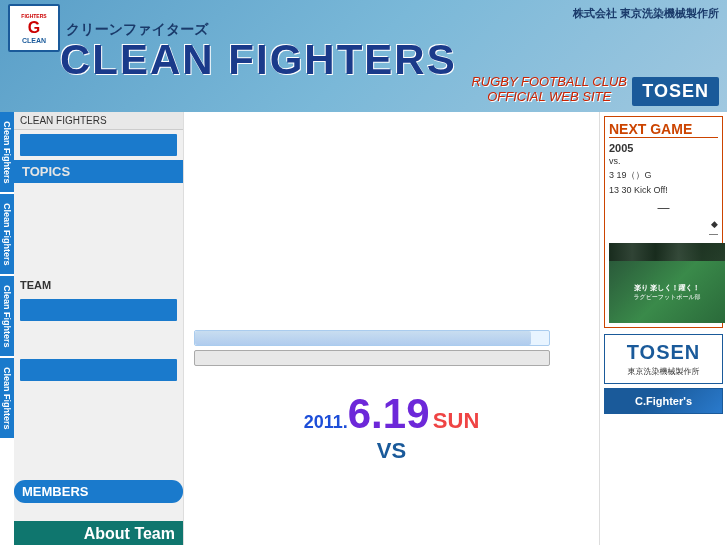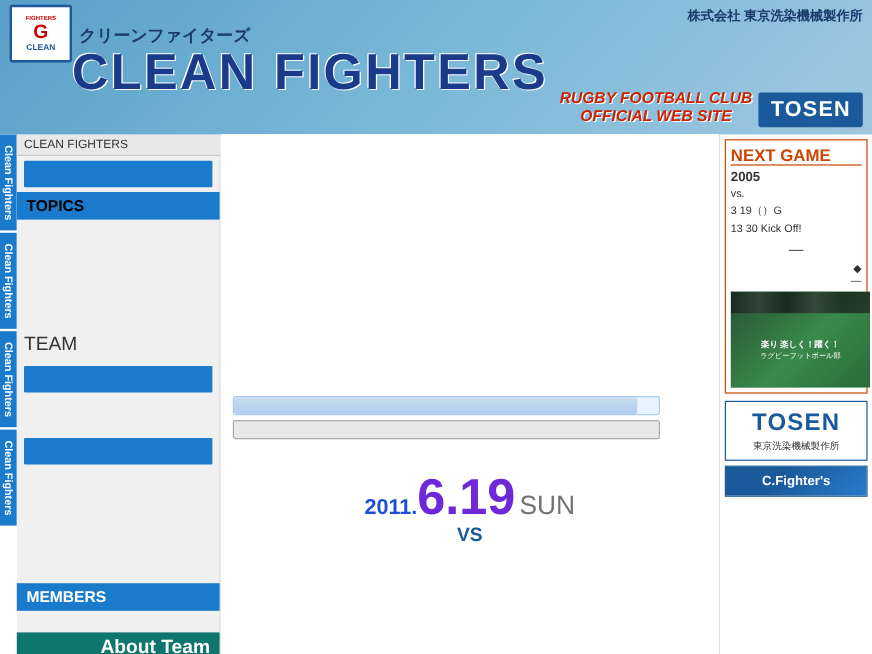--- a/index.html
+++ b/index.html
@@ -47,21 +47,21 @@
       font-size: 42px; font-weight: 900; color: #1a3a8a;
       font-family: 'Arial Black', Arial, sans-serif;
       letter-spacing: 2px;
       text-shadow: 1px 1px 0 #fff, -1px -1px 0 #fff;
     }
     .subtitle-area {
       position: absolute; bottom: 8px; right: 100px;
       text-align: center;
     }
     .subtitle-line1, .subtitle-line2 {
-      font-size: 13px; font-weight: 700; color: #cc2200;
+      font-size: 13px; font-weight: 400; color: #cc2200;
       font-style: italic;
       text-shadow: 1px 1px 0 #fff;
     }
     .tosen-logo-header {
       position: absolute; bottom: 6px; right: 8px;
       background: #1a5a9a; color: #fff;
       font-size: 18px; font-weight: 900;
       padding: 4px 10px;
       border-radius: 2px;
       letter-spacing: 1px;
@@ -105,37 +105,38 @@
       color: #333;
     }
     .nav-blue-bar {
       background: #1a7acc;
       height: 22px;
       margin: 4px 6px;
       border-radius: 1px;
     }
     .nav-section-title {
       background: #1a7acc;
-      color: #000000;
+      color: #e5e5e5;
       font-size: 13px;
       font-weight: bold;
       padding: 4px 8px;
       margin: 2px 0;
     }
     .nav-spacer { height: 10px; }
     .nav-team-label {
-      padding: 4px 6px; font-size: 16px; color: #333; font-weight: normal;
+      padding: 4px 6px; font-size: 11px; color: #333; font-weight: bold;
     }
     .nav-members {
       background: #1a7acc;
       color: #fff;
       font-size: 13px;
       font-weight: bold;
       padding: 4px 8px;
       margin: 40px 0 0 0;
+      border-radius: 11px;
     }
     .nav-about-team {
       background: #0f766e;
       color: #fff;
       font-size: 16px;
       font-weight: bold;
       padding: 4px 8px;
       margin: 2px 0;
       text-align: right;
     }
@@ -177,24 +178,24 @@
       padding: 16px 20px 8px 20px;
       text-align: center;
     }
     .date-year {
       font-size: 18px; font-weight: bold; color: #1d4ed8;
     }
     .date-day {
       font-size: 42px; font-weight: 900; color: #6d28d9;
     }
     .date-sun {
-      font-size: 22px; font-weight: normal; color: #737373;
+      font-size: 22px; font-weight: bold; color: #ef4444;
     }
     .date-vs {
-      font-size: 16px; font-weight: 900; color: #1a5a9a;
+      font-size: 22px; font-weight: 900; color: #1a5a9a;
       text-align: center;
     }
 
     
     .right-sidebar {
       width: 128px;
       background: #fff;
       border-left: 1px solid #ddd;
       padding: 4px;
     }

